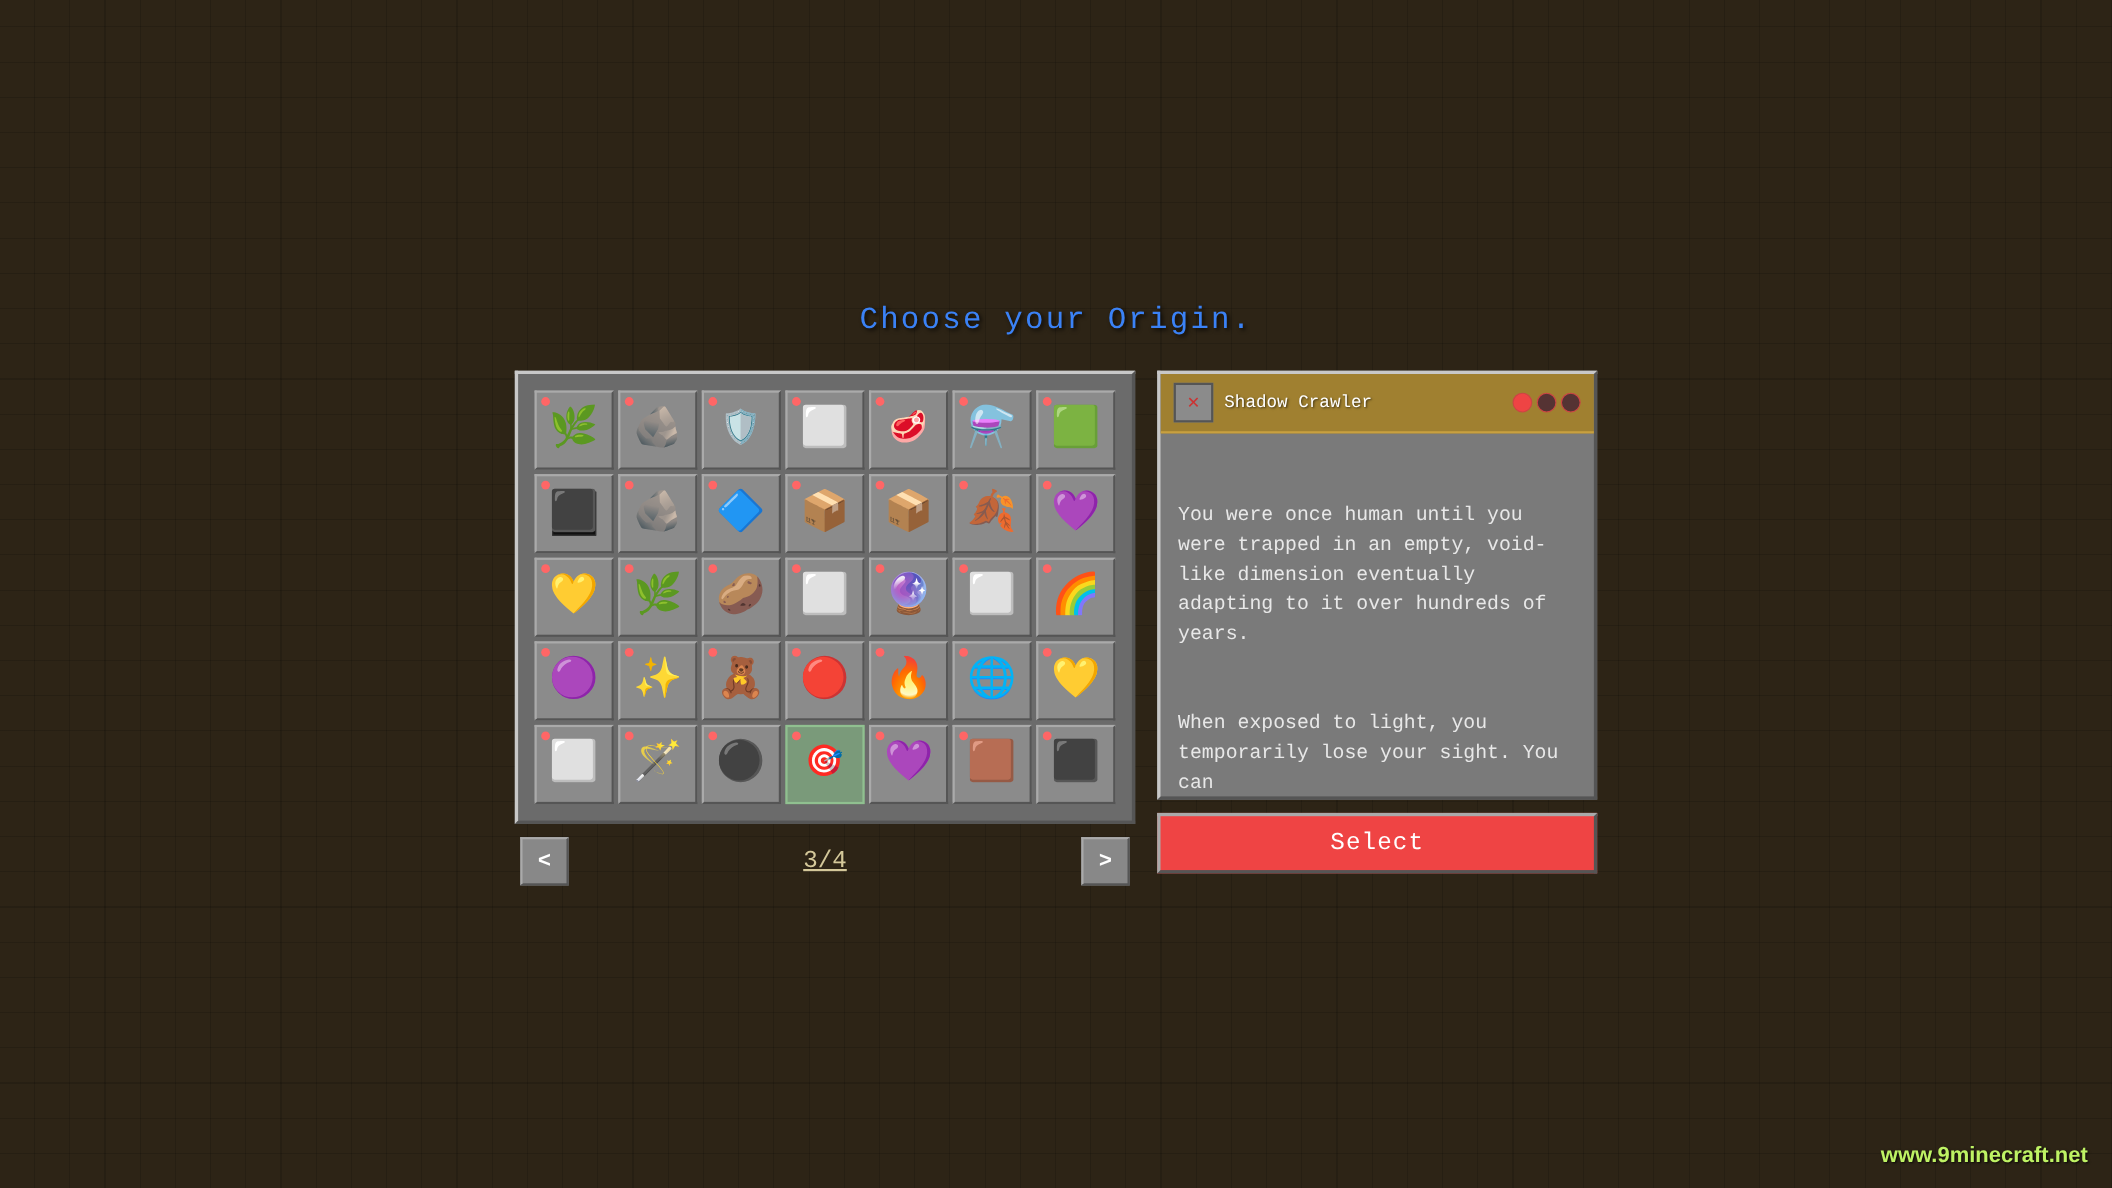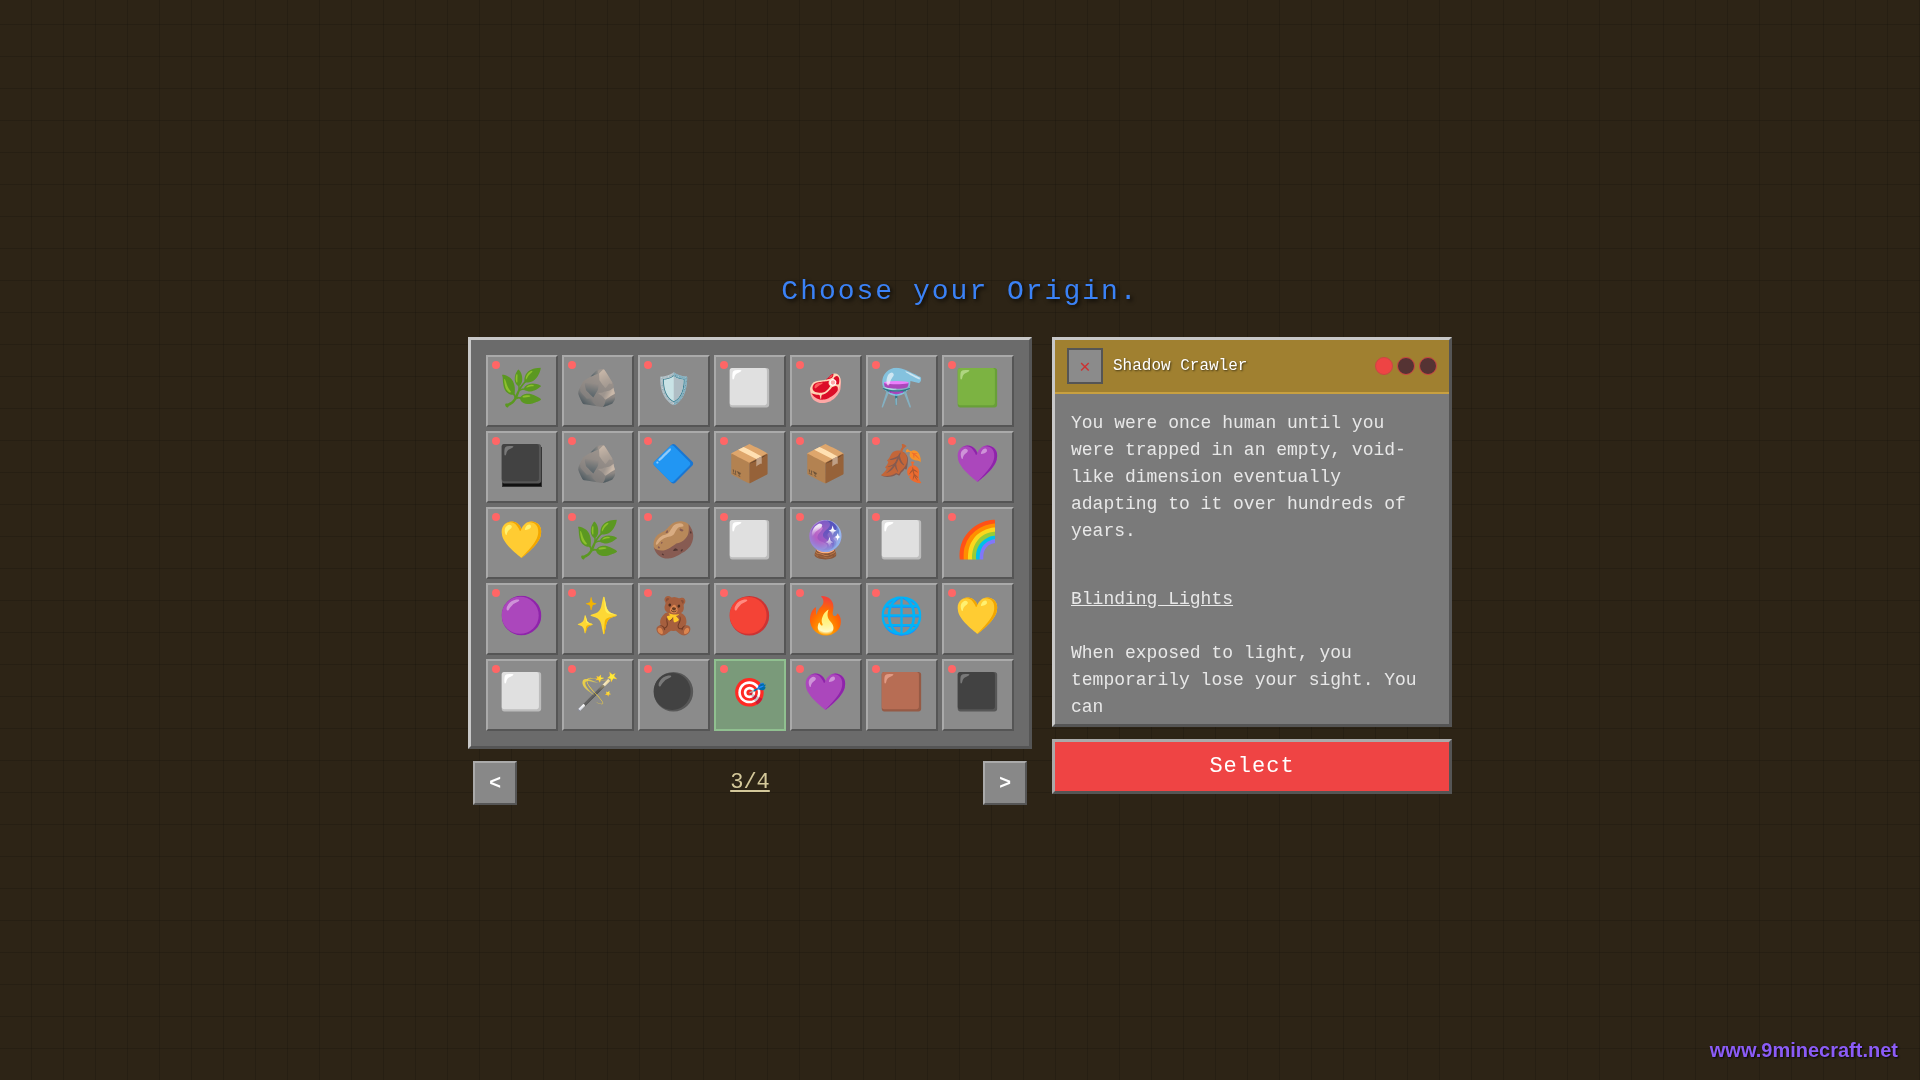--- a/index.html
+++ b/index.html
@@ -191,20 +191,21 @@
     }
 
     .description-content {
       padding: 16px;
       color: #e8e8e8;
       font-size: 18px;
       font-family: 'Courier New', monospace;
       line-height: 1.5;
       overflow-y: auto;
       height: calc(100% - 58px);
+      margin-top: 46px;
     }
 
     .description-content::-webkit-scrollbar {
       width: 12px;
     }
 
     .description-content::-webkit-scrollbar-track {
       background: #555;
     }
 
@@ -240,21 +241,21 @@
       position: absolute;
       bottom: 18px;
       right: 22px;
       color: #ff3333;
       font-size: 20px;
       font-family: Arial, sans-serif;
       font-weight: bold;
       text-shadow: 1px 1px 2px rgba(0,0,0,0.8);
     }
     .watermark span {
-      color: #8b5cf6;
+      color: #bef264;
       margin-left: 28px;
     }
   </style>
 </head>
 <body>
 
 <p class="page-title">Choose your Origin.</p>
 
 <div class="main-container">
 
@@ -421,21 +422,20 @@
         <span class="origin-name">Shadow Crawler</span>
         <div class="stars">
           <div class="star filled"></div>
           <div class="star empty"></div>
           <div class="star empty"></div>
         </div>
       </div>
       <div class="description-content">
         <span>You were once human until you were trapped in an empty, void-like dimension eventually adapting to it over hundreds of years.</span>
         <br><br>
-        <span class="ability-title">Blinding Lights</span>
         <br>
         <span>When exposed to light, you temporarily lose your sight. You can</span>
       </div>
     </div>
 
     <button class="select-btn">Select</button>
   </div>
 </div>
 
 <div class="watermark">

